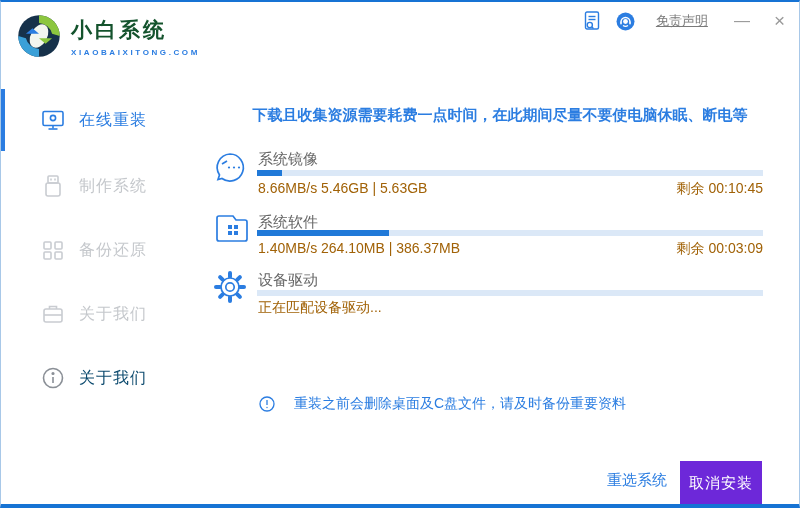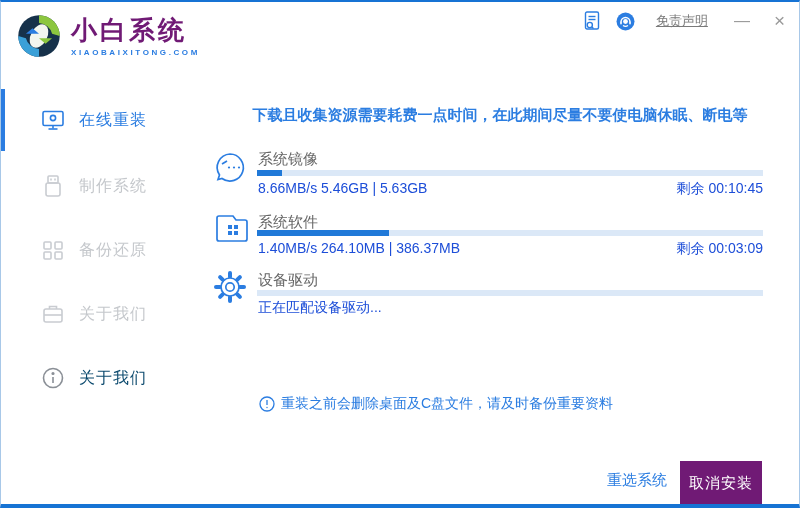--- a/index.html
+++ b/index.html
@@ -7,21 +7,21 @@
   .window {
     position:relative; width:800px; height:508px; background:#ffffff;
     border-top:2px solid #1673d4; border-bottom:4px solid #1673d4;
     border-left:1px solid #a8c8e8; border-right:1px solid #a8c8e8;
     overflow:hidden;
   }
   
   .header { position:absolute; top:0; left:0; right:0; height:84px; background:#fff; }
   .logo { position:absolute; left:14px; top:10px; width:48px; height:48px; }
   .brand { position:absolute; left:70px; top:14px; }
-  .brand-name { font-size:26px; font-weight:bold; color:#701a75; letter-spacing:3px; line-height:28px; }
+  .brand-name { font-size:21px; font-weight:bold; color:#14532d; letter-spacing:3px; line-height:28px; }
   .brand-domain { font-size:8px; color:#2b7de1; letter-spacing:2.6px; font-weight:bold; margin-top:4px; }
   .page-title { position:absolute; left:200px; top:30px; font-size:26px; color:#8c8c8c; letter-spacing:2px; }
   .titlebar { position:absolute; top:6px; right:10px; height:26px; display:flex; align-items:center; gap:14px; }
   .tb-icon { width:20px; height:20px; display:flex; align-items:center; justify-content:center; cursor:pointer; }
   .disclaimer { font-size:13px; color:#7a7a7a; text-decoration:underline; cursor:pointer; margin:0 6px; }
   .win-min { font-size:16px; color:#9a9a9a; cursor:pointer; padding:0 6px; line-height:20px; }
   .win-close { font-size:19px; color:#9a9a9a; cursor:pointer; padding:0 4px; line-height:20px; }
   
   .sidebar { position:absolute; top:84px; left:0; width:200px; bottom:0; background:#fff; }
   .side-item { position:absolute; left:0; width:200px; height:44px; display:flex; align-items:center; cursor:pointer; }
@@ -29,25 +29,25 @@
   .side-item .s-label { position:absolute; left:78px; font-size:16px; color:#c5c8cc; letter-spacing:1px; }
   .side-item.active .s-label { color:#2b7de1; }
   .side-item.dark .s-label { color:#0c4a6e; }
   .active-bar { position:absolute; left:0; top:12px; width:4px; height:62px; background:#2b7de1; }
   
   .notice { position:absolute; left:200px; right:0; top:104px; text-align:center; font-size:15px; color:#2b7de1;font-weight:bold; }
   .task-icon { position:absolute; width:38px; height:38px; }
   .task-title { position:absolute; left:257px; font-size:15px; color:#666; }
   .task-bar { position:absolute; left:256px; width:506px; height:6px; background:#dbe8f7; }
   .task-fill { height:6px; background:#2079d8; width:0%; }
-  .task-stats { position:absolute; left:257px; width:505px; font-size:14px; color:#1d4ed8; display:flex; justify-content:space-between; }
-  .warning { position:absolute; left:258px; top:393px; font-size:14px; color:#2b7de1; display:flex; align-items:center; gap:6px; }
+  .task-stats { position:absolute; left:257px; width:505px; font-size:14px; color:#a16207; display:flex; justify-content:space-between; }
+  .warning { position:absolute; left:258px; top:393px; font-size:14px; color:#2b7de1; display:flex; align-items:center; gap:19px; }
   
   .btn-text { position:absolute; left:600px; top:465px; font-size:15px; color:#2b7de1; cursor:pointer; padding:4px 6px; background:none; border:none; font-family:inherit; }
-  .btn-primary { position:absolute; left:679px; top:459px; width:82px; height:44px; background:#701a75; color:#fff; font-size:15px; border:none; cursor:pointer; font-family:inherit; letter-spacing:1px; }
+  .btn-primary { position:absolute; left:679px; top:459px; width:82px; height:44px; background:#6d28d9; color:#fff; font-size:15px; border:none; cursor:pointer; font-family:inherit; letter-spacing:1px; }
 </style>
 </head>
 <body>
 
 <div class="window">
 
   <div class="header">
     <svg class="logo" viewBox="0 0 44 44">
       <circle cx="22" cy="22" r="19" fill="#16314a"></circle>
       <path d="M22 3 A19 19 0 0 1 41 22 L34 20 A13 13 0 0 0 22 10 Z" fill="#8cc63f"></path>

